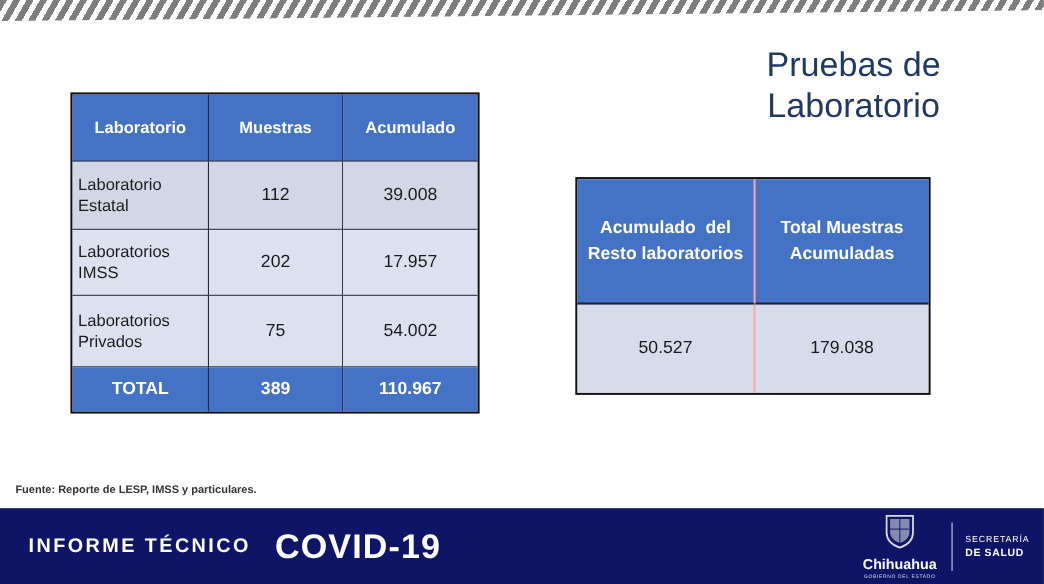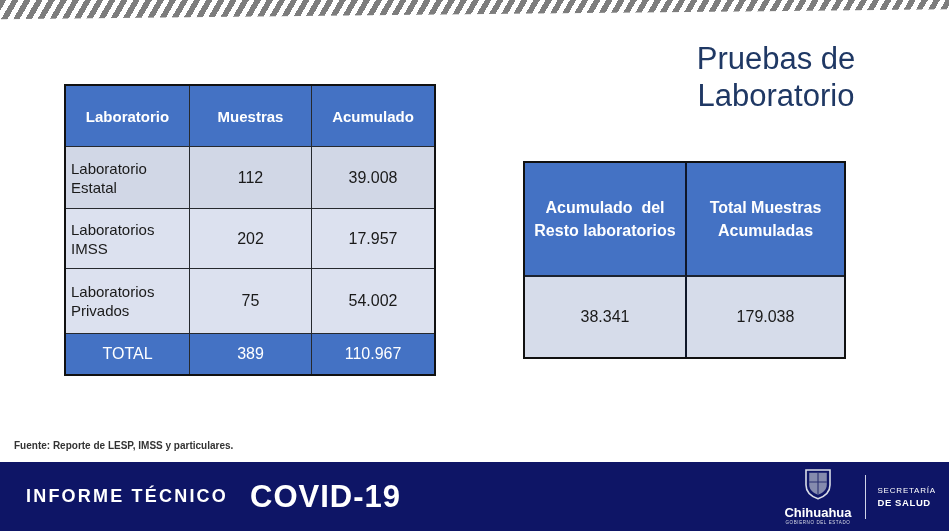--- a/index.html
+++ b/index.html
@@ -43,33 +43,33 @@
   }
   .cell.last-col{border-right:none;}
   .cell.last-row{border-bottom:none;}
   .cell.head{
     background:#4472C4;color:#ffffff;font-weight:bold;font-size:15px;
   }
   .cell.lbl{justify-content:flex-start;padding-left:5px;padding-right:4px;text-align:left;line-height:19px;}
   .cell.num{font-size:16px;}
   .row-a{background:#D1D7E6;}
   .row-b{background:#DCE1EF;}
-  .cell.tot{background:#4472C4;color:#ffffff;font-weight:normal;font-size:16px;}
+  .cell.tot{background:#4472C4;color:#ffffff;font-weight:bold;font-size:16px;}
 
   
   .tbl-right{
     position:absolute;left:523px;top:161px;
     display:grid;
     grid-template-columns:162px 157px;
     grid-template-rows:114px 80px;
     border:2px solid #111;
     box-sizing:content-box;
   }
   .rcell{
-    border-right:2px solid #0f172a;
+    border-right:2px solid #fca5a5;
     border-bottom:2px solid #1c2330;
     display:flex;align-items:center;justify-content:center;
     box-sizing:border-box;
   }
   .rcell.last-col{border-right:none;}
   .rcell.last-row{border-bottom:none;}
   .rcell.rhead{
     background:#4472C4;color:#ffffff;font-weight:bold;font-size:16px;
     text-align:center;line-height:23px;white-space:pre-wrap;
   }
@@ -137,21 +137,21 @@
     <div class="cell tot last-row">TOTAL</div>
     <div class="cell tot last-row">389</div>
     <div class="cell tot last-row last-col">110.967</div>
   </div>
 
   <div class="tbl-right">
     <div class="rcell rhead">Acumulado  del
 Resto laboratorios</div>
     <div class="rcell rhead last-col">Total Muestras
 Acumuladas</div>
-    <div class="rcell rval last-row">38.341</div>
+    <div class="rcell rval last-row">50.527</div>
     <div class="rcell rval last-row last-col">179.038</div>
   </div>
 
   <div class="source-note">Fuente: Reporte de LESP, IMSS y particulares.</div>
 
   <div class="bottom-bar">
     <span class="report-label">INFORME TÉCNICO</span>
     <span class="disease-title">COVID-19</span>
 
     <div class="logo-area">

